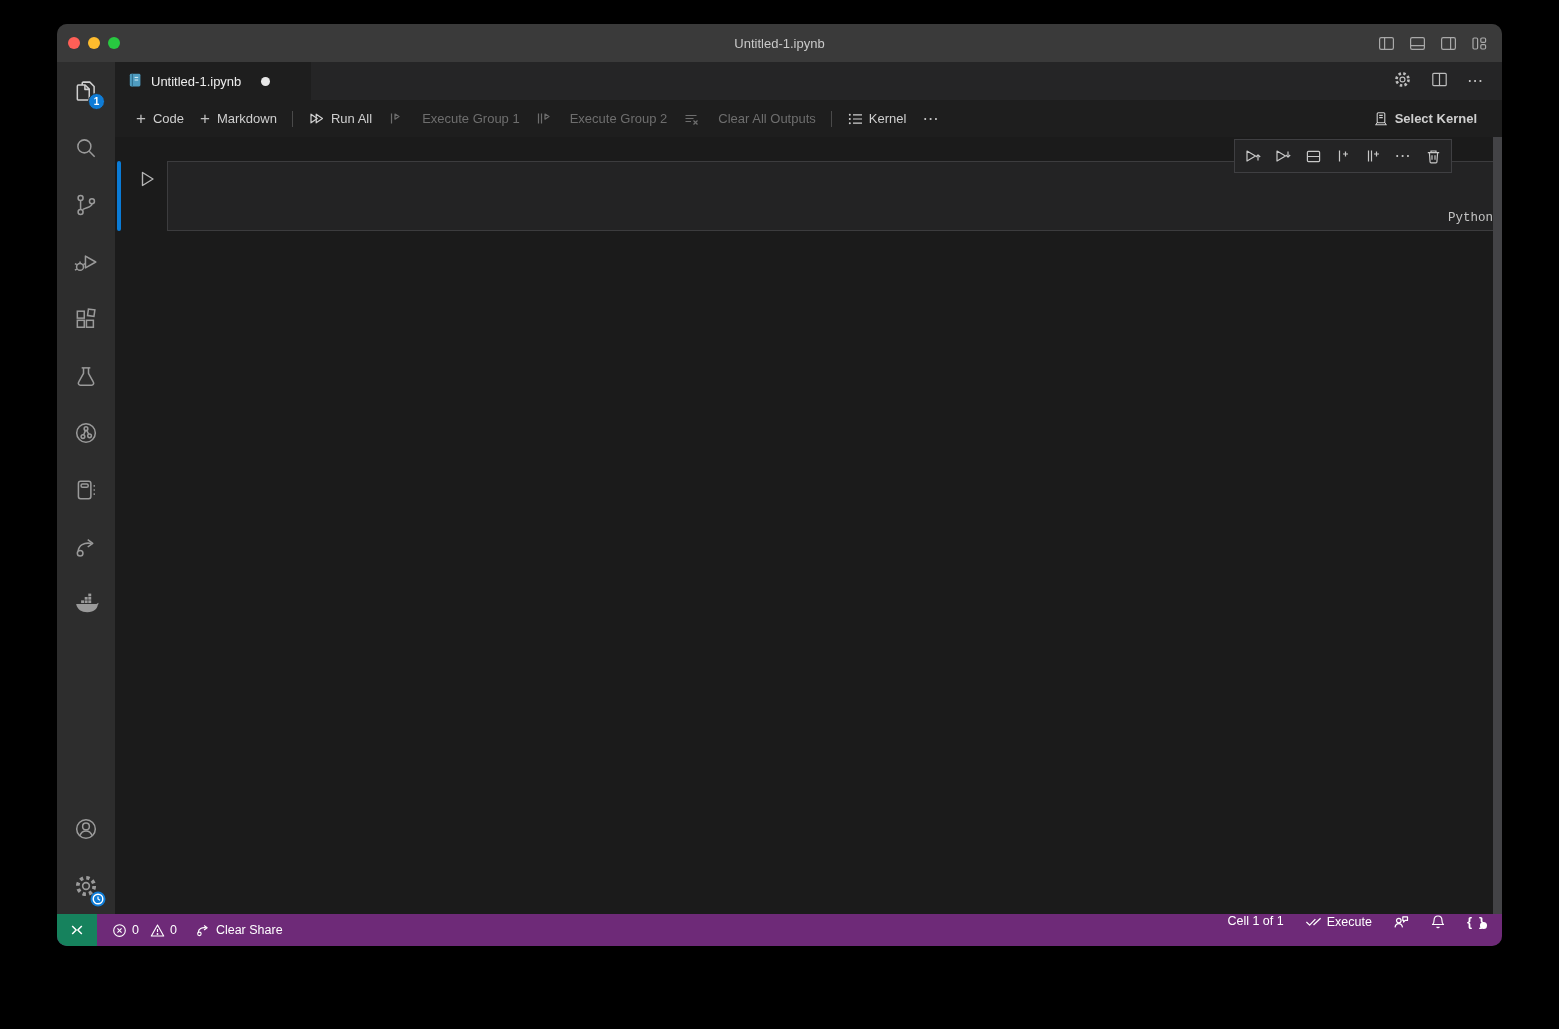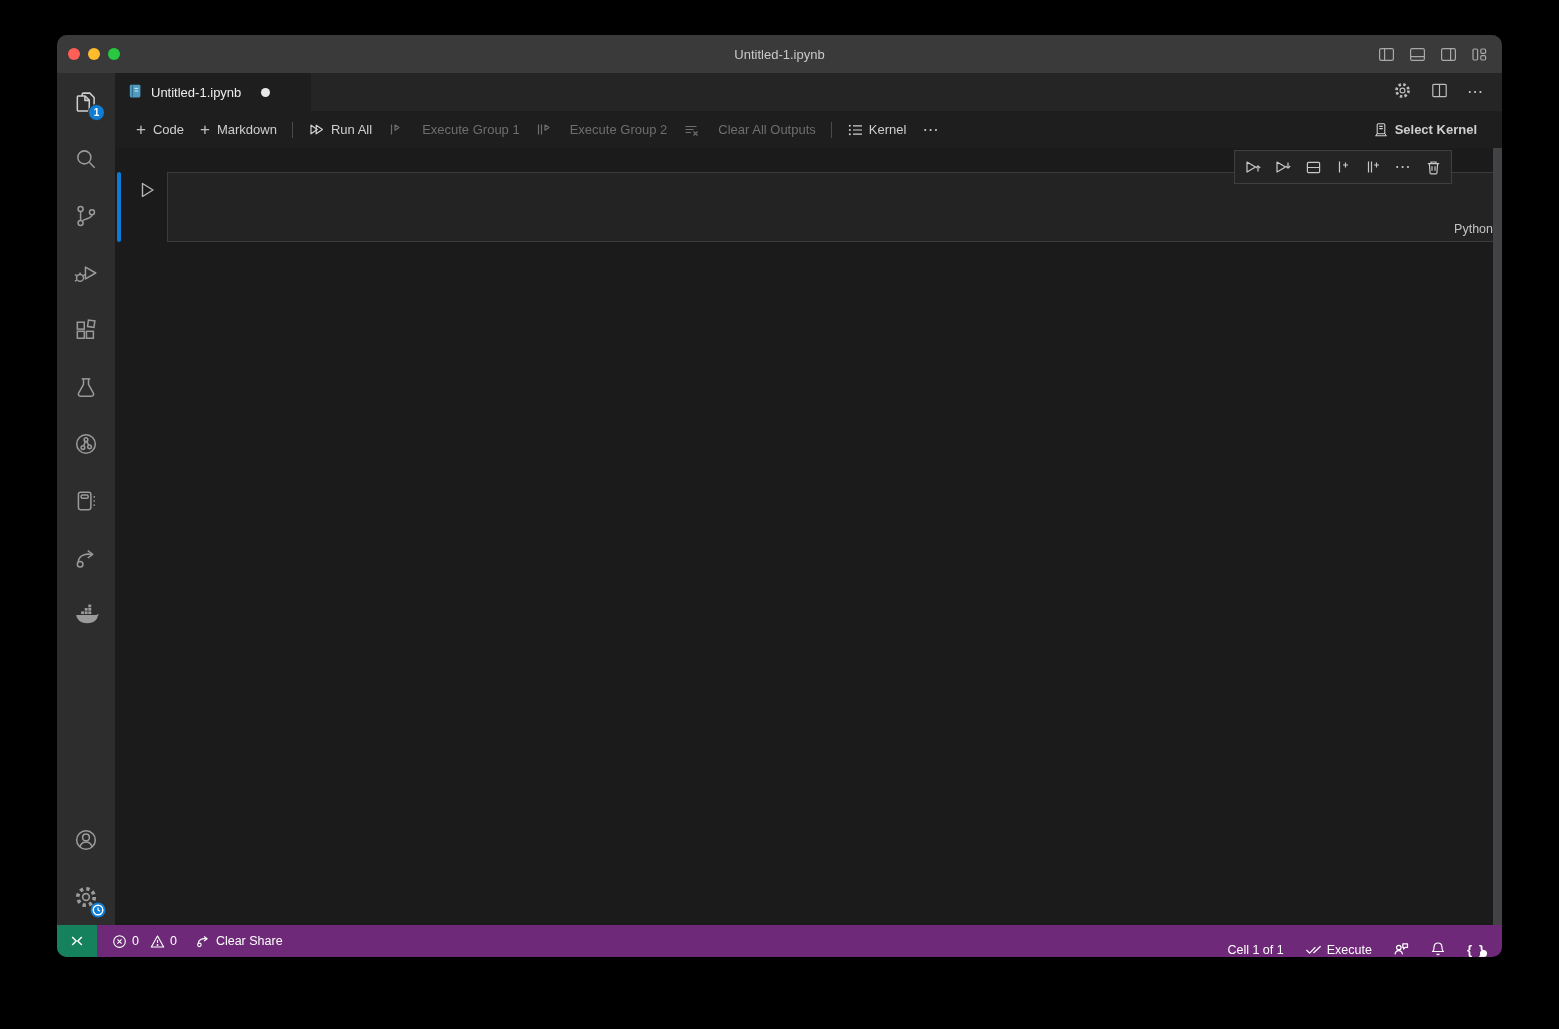--- a/index.html
+++ b/index.html
@@ -5,21 +5,21 @@
   :root{
     --status-bar-bg:#6e2a78;
     --remote-bg:#16825d;
     --badge-bg:#0f7cd6;
     --focus-blue:#0a7bd6;
     --notebook-icon-blue:#4f9cc0;
   }
   *{box-sizing:border-box;margin:0;padding:0;}
   html,body{width:1559px;height:1029px;background:#000;overflow:hidden;
     font-family:"Liberation Sans","DejaVu Sans",sans-serif;}
-  .window{position:absolute;left:57px;top:35px;width:1445px;height:922px;
+  .window{position:absolute;left:57px;top:24px;width:1445px;height:922px;
     background:#1e1e1e;border-radius:10px;overflow:hidden;display:flex;
     flex-direction:column;font-size:13px;color:#ccc;}
   
   .titlebar{height:38px;background:#3a3a3a;flex:0 0 auto;position:relative;
     display:flex;align-items:center;}
   .traffic{display:flex;gap:8px;padding-left:11px;}
   .traffic span{width:12px;height:12px;border-radius:50%;display:block;}
   .tl-red{background:#ff5f57;}
   .tl-yellow{background:#febc2e;}
   .tl-green{background:#28c840;}
@@ -64,31 +64,31 @@
   .nbbody{flex:1;position:relative;background:#1b1b1b;min-height:0;}
   .cell-toolbar{position:absolute;top:2px;right:50px;height:34px;background:#242425;
     border:1px solid #3f3f42;display:flex;align-items:center;padding:0 3px;
     color:#c8c8c8;z-index:3;}
   .ct-btn{width:30px;height:28px;display:flex;align-items:center;justify-content:center;}
   .cell-focusbar{position:absolute;left:2px;top:24px;width:4px;height:70px;
     border-radius:2px;background:var(--focus-blue);}
   .cell-run{position:absolute;left:21px;top:31px;width:22px;height:22px;
     display:flex;align-items:center;justify-content:center;color:#b5b5b5;}
   .cell-editor{position:absolute;left:52px;top:24px;width:1336px;height:70px;
-    background:#232324;border:1px solid #3c3c3e;}
+    background:#232324;border:1px solid #3c3c3e;font-family:Liberation Mono, monospace;}
   .cell-lang{position:absolute;right:9px;bottom:5px;color:#c4c4c4;font-size:12.5px;}
   .nb-scrollbar{position:absolute;right:0;top:0;bottom:0;width:9px;background:#434346;}
   
   .statusbar{height:32px;background:var(--status-bar-bg);flex:0 0 auto;display:flex;
     align-items:stretch;color:#fff;font-size:12.5px;}
   .sb-remote{width:40px;background:var(--remote-bg);display:flex;align-items:center;
     justify-content:center;}
   .sb-left{display:flex;align-items:center;gap:18px;padding-left:15px;}
   .sb-item{display:flex;align-items:center;gap:5px;white-space:nowrap;}
-  .sb-right{margin-left:auto;display:flex;align-items:flex-end;gap:21px;padding-right:16px;}
+  .sb-right{margin-left:auto;display:flex;align-items:flex-start;gap:21px;padding-right:16px;}
   .sb-item svg{display:block;}
   .braces{position:relative;font-size:13px;font-weight:bold;letter-spacing:2px;}
   .braces-dot{position:absolute;right:-1px;bottom:0px;width:7px;height:7px;
     border-radius:50%;background:#fff;}
 </style>
 </head>
 <body>
 
 <div class="window">
 

